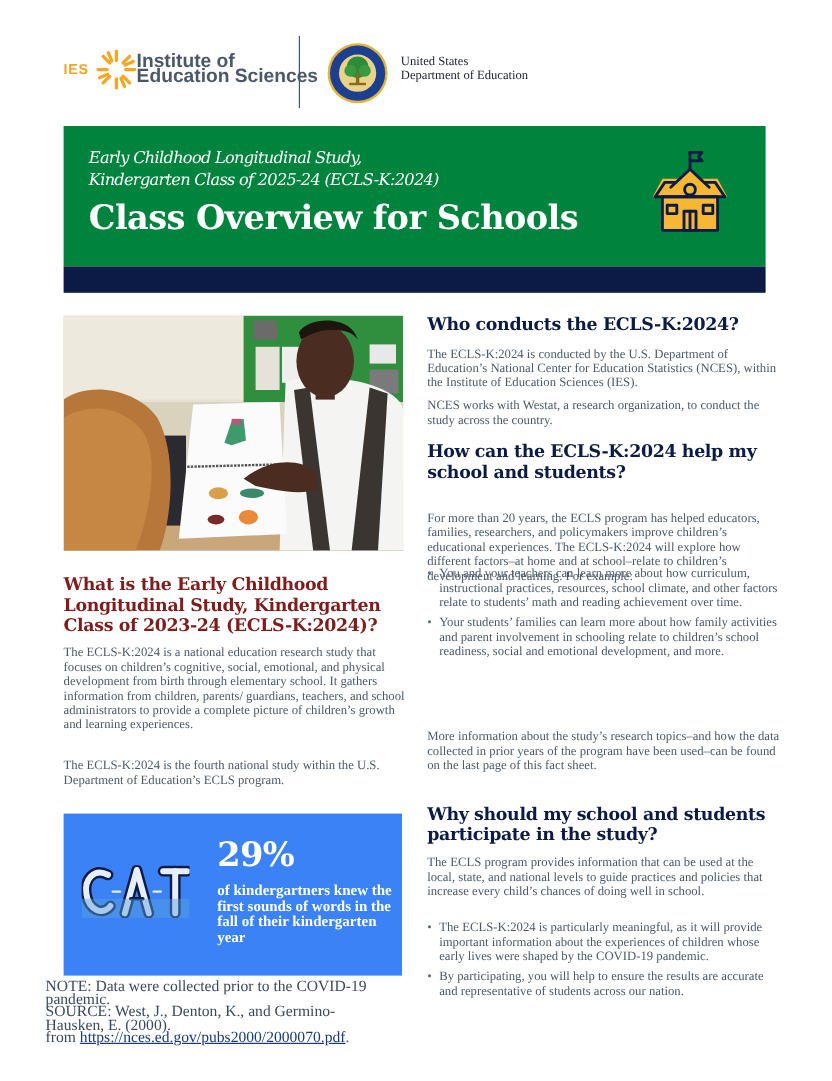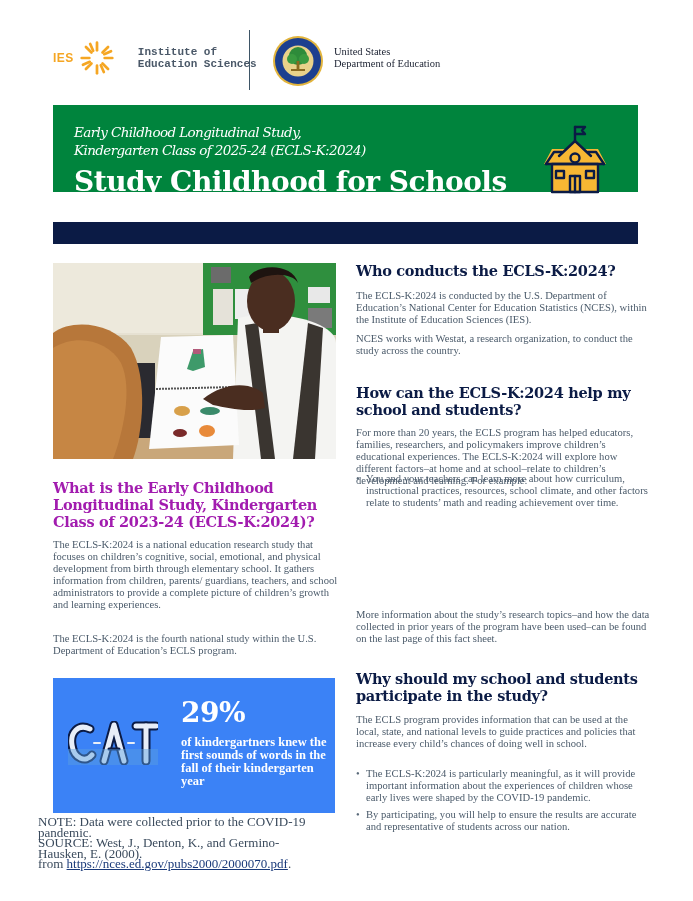--- a/index.html
+++ b/index.html
@@ -4,37 +4,37 @@
 <style>
   * { box-sizing: border-box; margin: 0; padding: 0; }
   html, body { width: 693px; height: 901px; background: #ffffff; overflow: hidden; }
   body { position: relative; font-family: "DejaVu Serif", serif; color: #3a4a5c; }
 
   
   .logos { position: absolute; left: 53px; top: 28px; height: 60px; width: 420px; }
   .ies { position: absolute; left: 0; top: 8px; height: 44px; display: flex; align-items: center; }
   .ies-wordmark { font-family: "Liberation Sans", sans-serif; font-weight: 700; color: #f5a623; font-size: 12px; letter-spacing: 0.5px; }
   .ies-sun { width: 34px; height: 34px; margin-left: 6px; }
-  .ies-name { margin-left: 24px; font-family: Liberation Mono, monospace; font-weight: 700; color: #4a5868; font-size: 11px; line-height: 12px; }
+  .ies-name { margin-left: 0; font-family: Liberation Sans, sans-serif; font-weight: 700; color: #4a5868; font-size: 16px; line-height: 12px; }
   .divider { position: absolute; left: 196px; top: 2px; width: 1px; height: 60px; background: #3e5566; }
   .seal { position: absolute; left: 219px; top: 7px; width: 52px; height: 52px; }
   .ed-name { position: absolute; left: 281px; top: 18px; font-family: "Liberation Serif", serif; font-size: 10.5px; line-height: 12px; color: #1a2030; }
 
   
-  .banner { position: absolute; left: 53px; top: 105px; width: 585px; height: 87px; background: #00843d; }
+  .banner { position: absolute; left: 53px; top: 105px; width: 585px; height: 117px; background: #00843d; }
   .banner-sub { position: absolute; left: 21px; top: 18px; font-family: "DejaVu Serif", serif; font-style: italic; color: #ffffff; font-size: 13.5px; line-height: 18px; letter-spacing: -0.6px; }
   .banner-title { position: absolute; left: 21px; top: 60px; font-family: "DejaVu Serif", serif; font-weight: 700; color: #ffffff; font-size: 28px; letter-spacing: -0.5px; }
   .school-icon { position: absolute; left: 487px; top: 19px; width: 70px; height: 72px; }
   .navy-bar { position: absolute; left: 53px; top: 222px; width: 585px; height: 22px; background: #0b1b45; }
 
   
   .photo { position: absolute; left: 53px; top: 263px; width: 283px; height: 196px; overflow: hidden; background: #d8d4c8; }
 
   
-  .left-h { position: absolute; left: 53px; top: 479px; width: 285px; font-family: "DejaVu Serif", serif; font-weight: 700; font-size: 14.5px; line-height: 17px; color: #a21caf; letter-spacing: -0.3px; }
+  .left-h { position: absolute; left: 53px; top: 479px; width: 285px; font-family: "DejaVu Serif", serif; font-weight: 700; font-size: 14.5px; line-height: 17px; color: #7f1d1d; letter-spacing: -0.3px; }
   .left-p { position: absolute; left: 53px; width: 285px; font-family: "Liberation Serif", serif; font-size: 10.6px; line-height: 12px; color: #4a5a6a; }
 
   
   .stat { position: absolute; left: 53px; top: 678px; width: 282px; height: 135px; background: #3b82f6; }
   .cat { position: absolute; left: 15px; top: 43px; width: 90px; height: 44px; }
   .stat-num { position: absolute; left: 128px; top: 18px; font-family: "DejaVu Serif", serif; font-weight: 700; font-size: 28px; color: #ffffff; letter-spacing: -0.5px; }
   .stat-txt { position: absolute; left: 128px; top: 58px; width: 150px; font-family: "Liberation Serif", serif; font-weight: 700; font-size: 12.5px; line-height: 13px; color: #ffffff; }
   .note { position: absolute; left: 38px; top: 817px; width: 290px; font-family: "Liberation Serif", serif; font-size: 13px; line-height: 10.5px; color: #3a4a5c; }
   .note i { font-style: italic; }
   .note a { color: #1a3a7a; text-decoration: underline; }
@@ -88,21 +88,21 @@
     <div>United States</div>
     <div>Department of Education</div>
   </div>
 </div>
 
 <div class="banner">
   <div class="banner-sub">
     <div>Early Childhood Longitudinal Study,</div>
     <div>Kindergarten Class of 2025-24 (ECLS-K:2024)</div>
   </div>
-  <div class="banner-title">Study Childhood for Schools</div>
+  <div class="banner-title">Class Overview for Schools</div>
   <svg class="school-icon" viewBox="0 0 70 72">
     <polygon points="4,40 12,25 58,25 66,40 58,40 58,68 12,68 12,40" fill="#f7b733"></polygon>
     <polygon points="22,30 35,17 48,30 48,68 22,68" fill="#f7b733"></polygon>
     <g fill="none" stroke="#0b1b45" stroke-width="2.4" stroke-linejoin="round" stroke-linecap="round">
       <line x1="35" y1="17" x2="35" y2="3"></line>
       <path d="M35,3 L45,3 L42,6.5 L45,10 L35,10"></path>
       <path d="M6,40 L14,28 L22,28"></path>
       <path d="M64,40 L56,28 L48,28"></path>
       <path d="M19,32 L35,17 L51,32"></path>
       <line x1="6" y1="40" x2="64" y2="40"></line>
@@ -179,24 +179,25 @@
 <div class="note">
   <div>NOTE: Data were collected prior to the COVID-19 pandemic.</div>
   <div>SOURCE: West, J., Denton, K., and Germino-Hausken, E. (2000).</div>
   <div><span>from </span><a>https://nces.ed.gov/pubs2000/2000070.pdf</a><span>.</span></div>
 </div>
 
 <div class="right-h" style="top:262px;">Who conducts the ECLS-K:2024?</div>
 <p class="right-p" style="top:290px;">The ECLS-K:2024 is conducted by the U.S. Department of Education’s National Center for Education Statistics (NCES), within the Institute of Education Sciences (IES).</p>
 <p class="right-p" style="top:333px;">NCES works with Westat, a research organization, to conduct the study across the country.</p>
 
-<div class="right-h" style="top:384px;">How can the ECLS-K:2024 help my school and students?</div>
+<div class="right-h" style="top:368px;">How can the ECLS-K:2024 help my school and students?</div>
 <p class="right-p" style="top:427px;">For more than 20 years, the ECLS program has helped educators, families, researchers, and policymakers improve children’s educational experiences. The ECLS-K:2024 will explore how different factors–at home and at school–relate to children’s development and learning. For example:</p>
 <ul class="bullets" style="top:473px;">
   <li>You and your teachers can learn more about how curriculum, instructional practices, resources, school climate, and other factors relate to students’ math and reading achievement over time.</li>
+  <li>Your students’ families can learn more about how family activities and parent involvement in schooling relate to children’s school readiness, social and emotional development, and more.</li>
 </ul>
 <p class="right-p" style="top:609px;">More information about the study’s research topics–and how the data collected in prior years of the program have been used–can be found on the last page of this fact sheet.</p>
 
 <div class="right-h" style="top:670px;">Why should my school and students participate in the study?</div>
 <p class="right-p" style="top:714px;">The ECLS program provides information that can be used at the local, state, and national levels to guide practices and policies that increase every child’s chances of doing well in school.</p>
 <ul class="bullets" style="top:768px;">
   <li>The ECLS-K:2024 is particularly meaningful, as it will provide important information about the experiences of children whose early lives were shaped by the COVID-19 pandemic.</li>
   <li>By participating, you will help to ensure the results are accurate and representative of students across our nation.</li>
 </ul>
 

